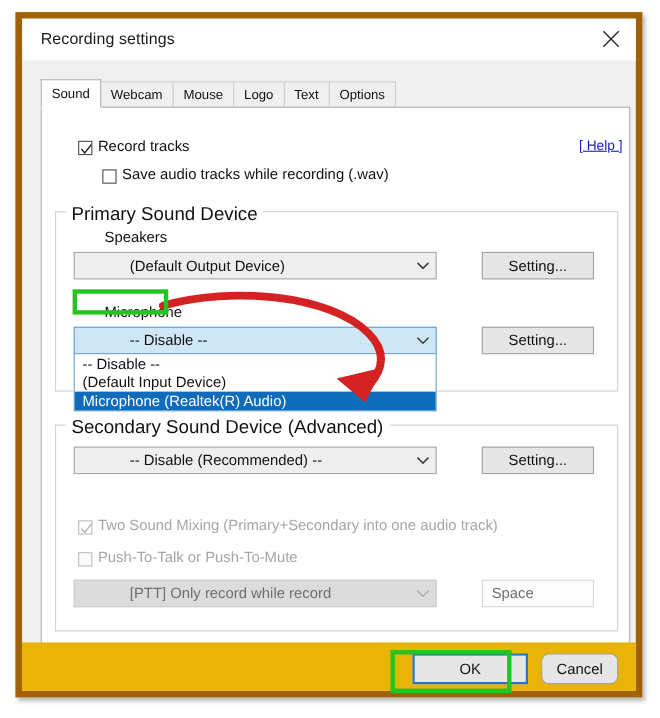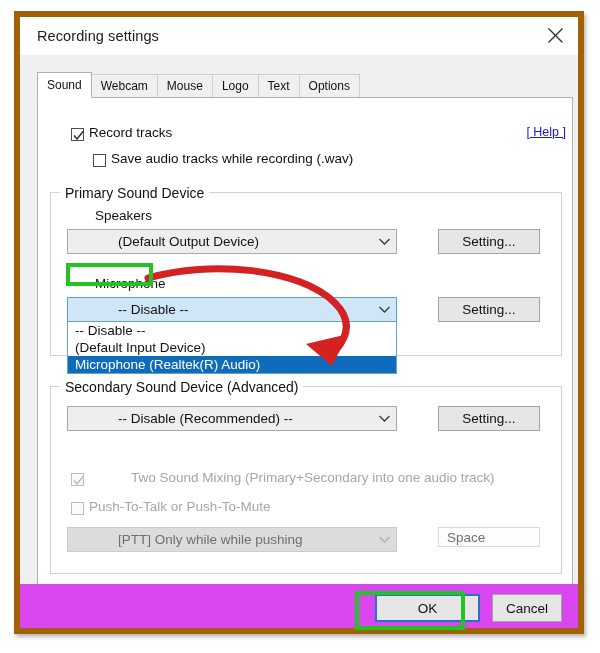--- a/index.html
+++ b/index.html
@@ -148,21 +148,21 @@
     position: absolute;
     border: 1px solid #d2d2d2;
     box-sizing: border-box;
   }
   .group-title {
     position: absolute;
     top: -8px;
     left: 9px;
     padding: 0 5px;
     background: #ffffff;
-    font-size: 14px;
+    font-size: 17px;
     color: #111111;
     white-space: nowrap;
   }
 
   .field-label {
     position: absolute;
     font-size: 13.5px;
     color: #111111;
     white-space: nowrap;
     margin-left: 28px;
@@ -258,21 +258,21 @@
     white-space: nowrap;
   }
 
   
   .footer {
     position: absolute;
     left: 0;
     bottom: 0;
     width: 100%;
     height: 44px;
-    background: #d946ef;
+    background: #eab308;
   }
 
   
   .anno-box {
     position: absolute;
     border: 4px solid #22c422;
     box-sizing: border-box;
     z-index: 30;
     pointer-events: none;
   }
@@ -389,45 +389,45 @@
 
       <div class="btn" style="left:400px; top:308px; width:102px; height:25px;">
         <span>Setting...</span>
       </div>
 
       <div class="cb disabled" style="left:33px; top:375px;">
         <svg width="15" height="15" viewBox="0 0 15 15">
           <polyline points="3,7.5 6,11 12,3.5" fill="none" stroke="#b4b4b4" stroke-width="1.25"></polyline>
         </svg>
       </div>
-      <div class="cb-label disabled" style="left:51px; top:372px;margin-left:42px;">Two Sound Mixing (Primary+Secondary into one audio track)</div>
+      <div class="cb-label disabled" style="left:51px; top:372px;">Two Sound Mixing (Primary+Secondary into one audio track)</div>
 
       <div class="cb disabled" style="left:33px; top:404px;"></div>
       <div class="cb-label disabled" style="left:51px; top:401px;">Push-To-Talk or Push-To-Mute</div>
 
       <div class="combo disabled" style="left:29px; top:429px; width:330px;">
-        <span class="combo-text">[PTT] Only while while pushing</span>
+        <span class="combo-text">[PTT] Only record while record</span>
         <span class="combo-arrow">
           <svg width="13" height="9" viewBox="0 0 13 9">
             <polyline points="1.5,2 6.5,7 11.5,2" fill="none" stroke="#b0b0b0" stroke-width="1.35"></polyline>
           </svg>
         </span>
       </div>
 
-      <div class="textbox" style="left:400px; top:429px; width:102px; height:20px;">
+      <div class="textbox" style="left:400px; top:429px; width:102px; height:25px;">
         <span>Space</span>
       </div>
 
     </div>
 
     <div class="footer">
       <div class="btn focused" style="left:355px; top:10px; width:105px; height:28px;">
         <span>OK</span>
       </div>
-      <div class="btn" style="left:472px; top:10px; width:70px; height:28px;">
+      <div class="btn" style="left:472px; top:10px; width:70px; height:28px;border-radius:7px;">
         <span>Cancel</span>
       </div>
     </div>
 
   </div>
 
   <div class="anno-box" style="left:66px; top:263px; width:87px; height:23px;"></div>
   <div class="anno-box" style="left:355px; top:591px; width:110px; height:39px;"></div>
 
   <svg class="anno-arrow" style="left:140px; top:258px;" width="290" height="115" viewBox="0 0 290 115">

